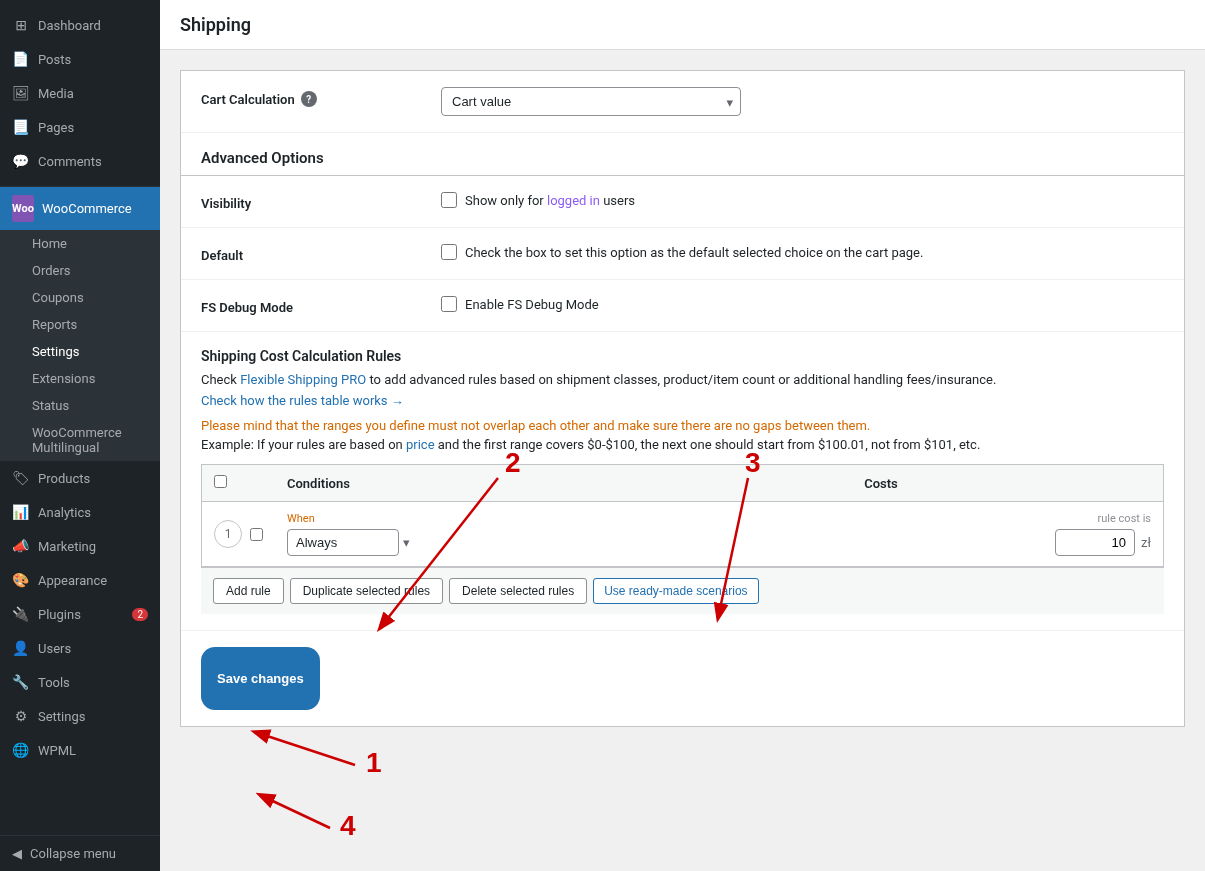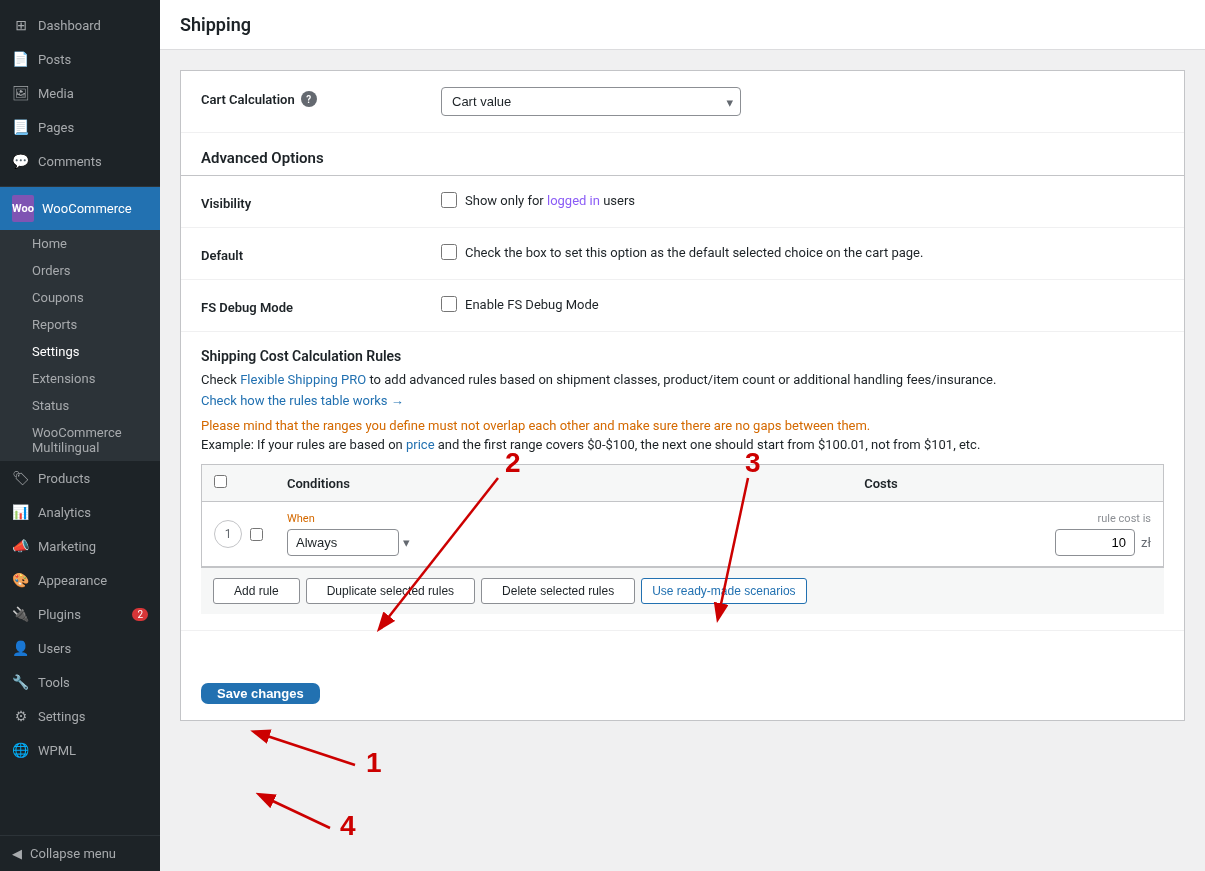--- a/index.html
+++ b/index.html
@@ -63,25 +63,25 @@
     .rule-number { width: 28px; height: 28px; border: 1px solid #c3c4c7; border-radius: 50%; display: flex; align-items: center; justify-content: center; font-size: 12px; color: #646970; }
 
     .when-label { font-size: 11px; color: #d46900; margin-bottom: 4px; }
     .condition-select { appearance: none; background: #fff; border: 1px solid #8c8f94; border-radius: 4px; padding: 5px 24px 5px 8px; font-size: 13px; color: #1d2327; cursor: pointer; }
     .cost-label { font-size: 11px; color: #8c8f94; margin-bottom: 4px; text-align: right; }
     .cost-input-wrap { display: flex; align-items: center; gap: 6px; justify-content: flex-end; }
     .cost-input { border: 1px solid #8c8f94; border-radius: 4px; padding: 5px 8px; font-size: 13px; width: 80px; text-align: right; }
     .currency { color: #646970; font-size: 13px; }
 
     .table-actions { display: flex; gap: 6px; padding: 10px 12px; border-top: 1px solid #c3c4c7; background: #f6f7f7; }
-    .btn-outline { background: #fff; border: 1px solid #8c8f94; border-radius: 3px; padding: 5px 20px; font-size: 12px; color: #1d2327; cursor: pointer; }
+    .btn-outline { background: #fff; border: 1px solid #8c8f94; border-radius: 3px; padding: 5px 12px; font-size: 12px; color: #1d2327; cursor: pointer; }
     .btn-blue { background: #fff; border: 1px solid #2271b1; border-radius: 3px; padding: 5px 10px; font-size: 12px; color: #2271b1; cursor: pointer; }
 
     .save-section { padding: 16px 20px; }
-    .btn-save { background: #2271b1; color: #fff; border: none; border-radius: 7px; padding: 3px 16px; font-size: 13px; font-weight: 600; cursor: pointer; margin-top: 36px; }
+    .btn-save { background: #2271b1; color: #fff; border: none; border-radius: 14px; padding: 24px 16px; font-size: 13px; font-weight: 600; cursor: pointer; }
 
     .help-icon { display: inline-flex; align-items: center; justify-content: center; width: 16px; height: 16px; border-radius: 50%; background: #646970; color: #fff; font-size: 10px; cursor: pointer; flex-shrink: 0; }
 
     .conditions-col { width: 60%; }
 
     .costs-header { text-align: center; }
   </style>
 </head>
 <body>
 

